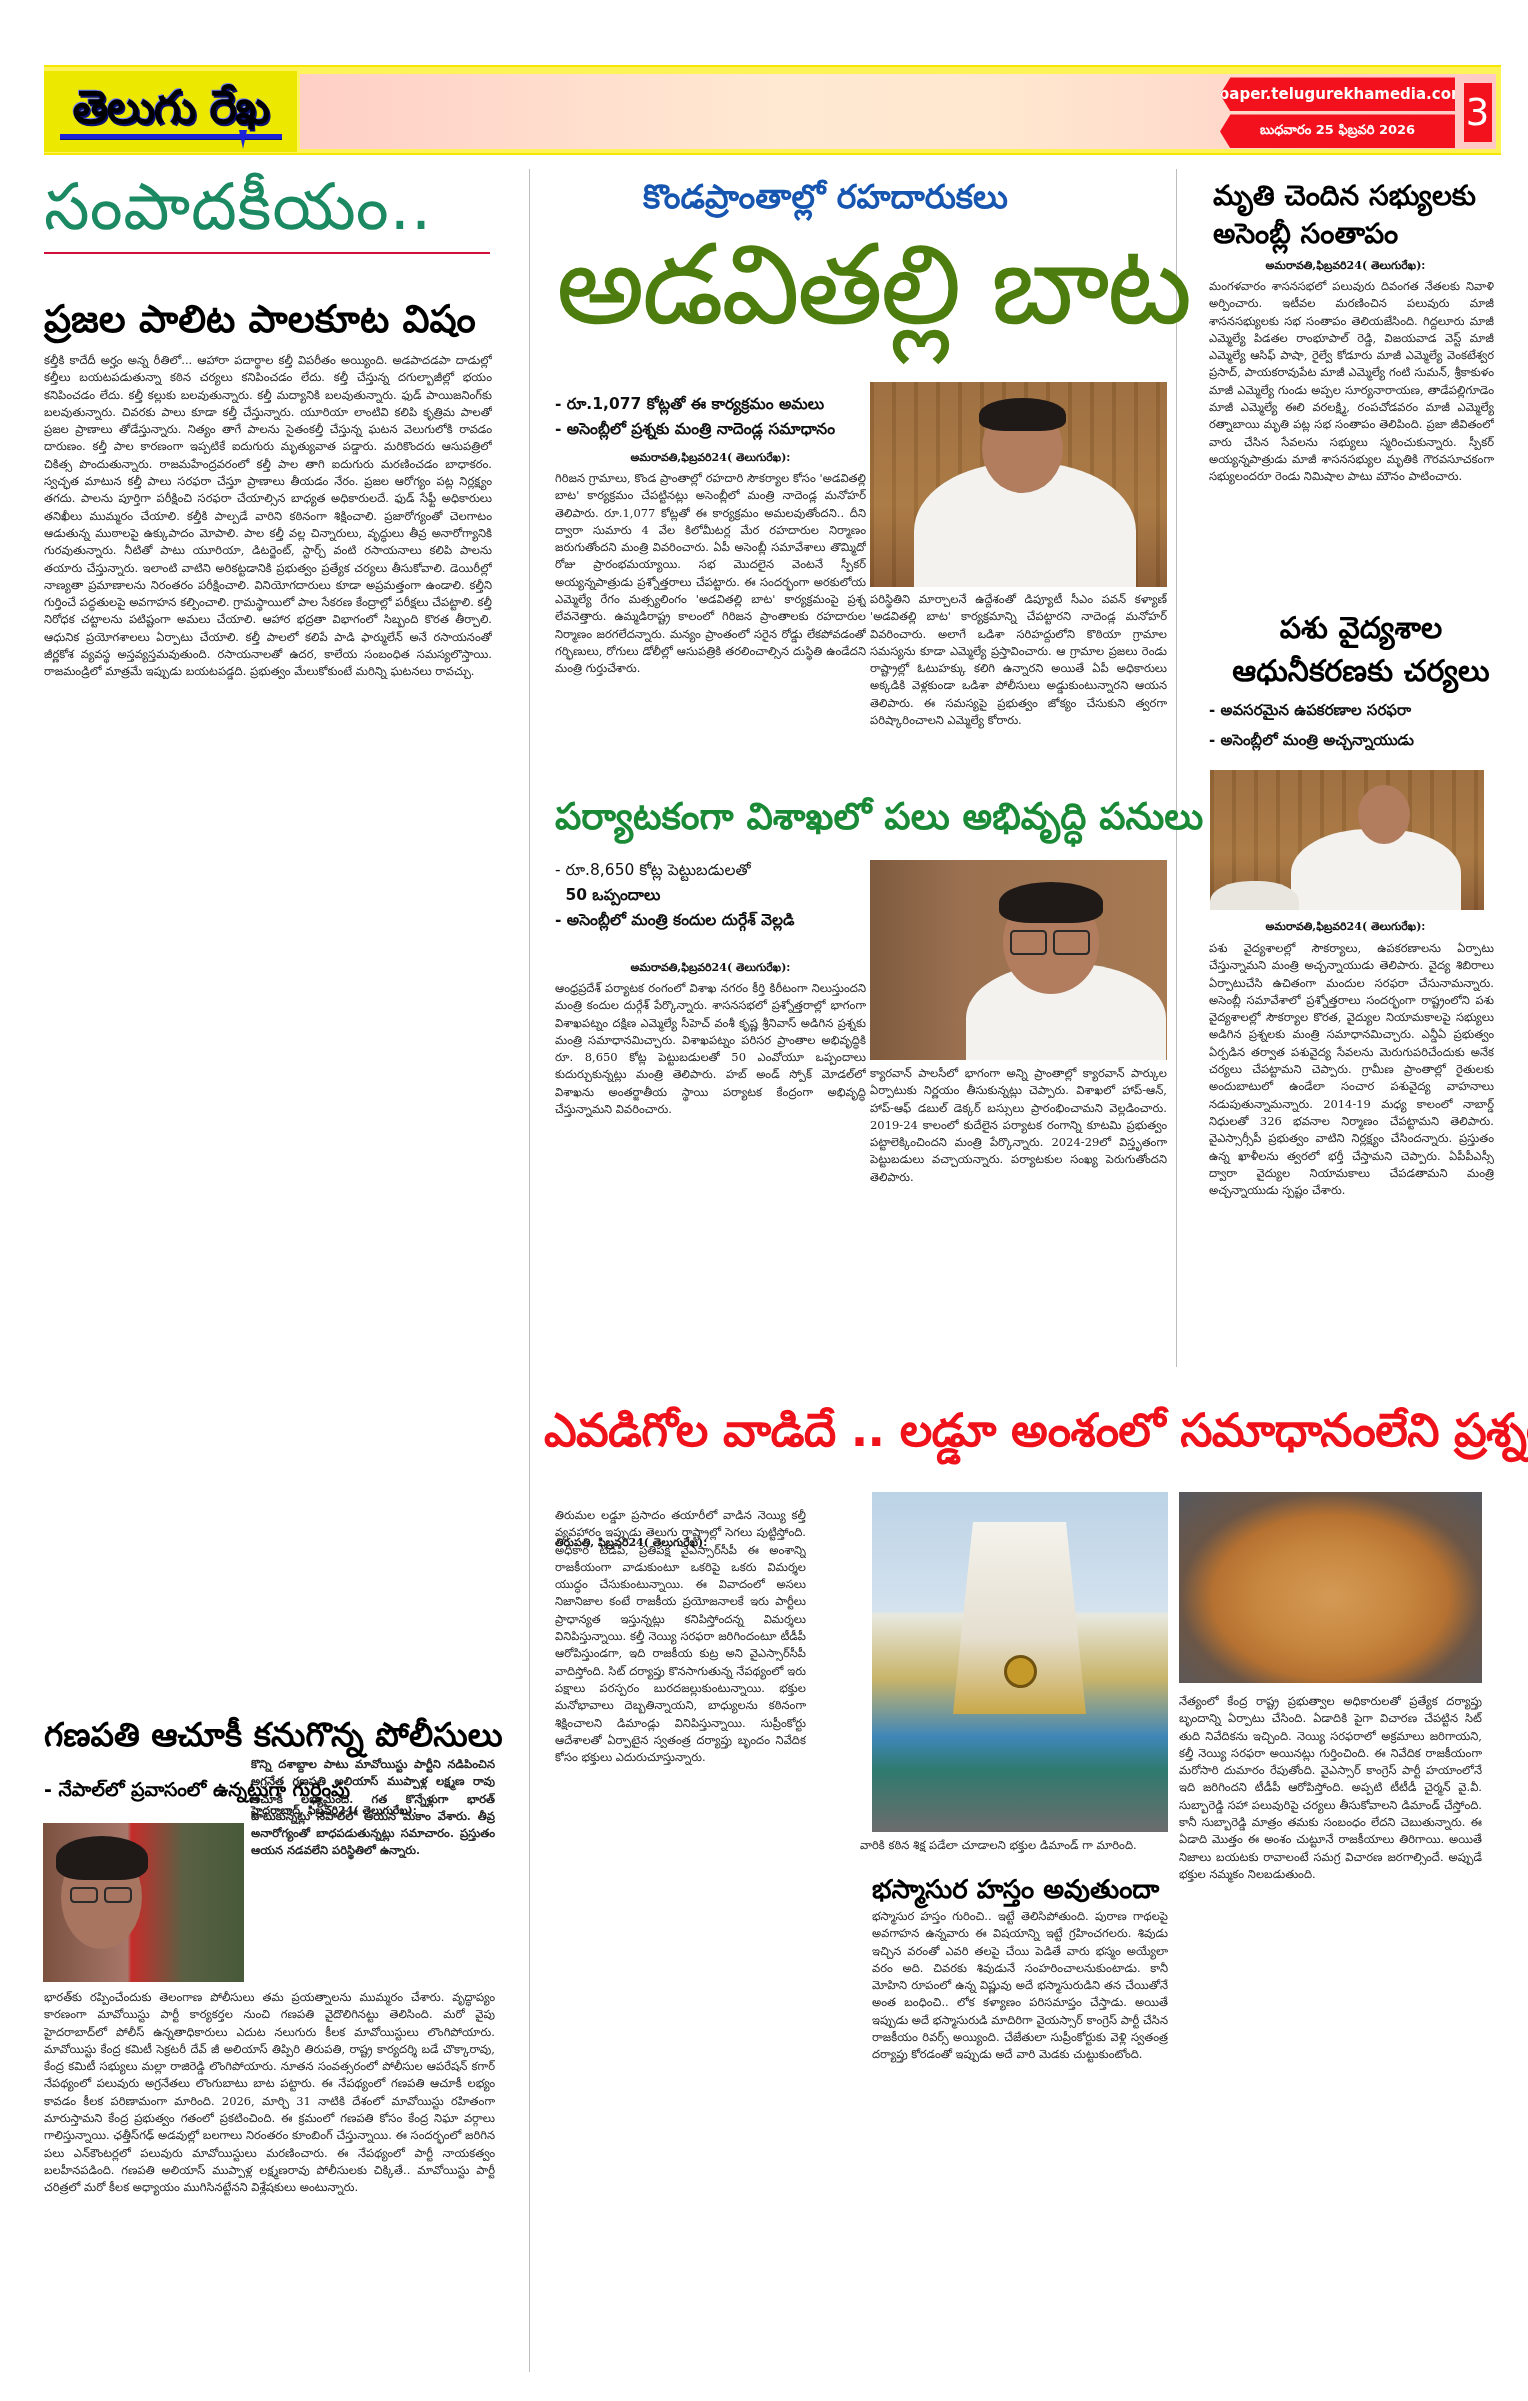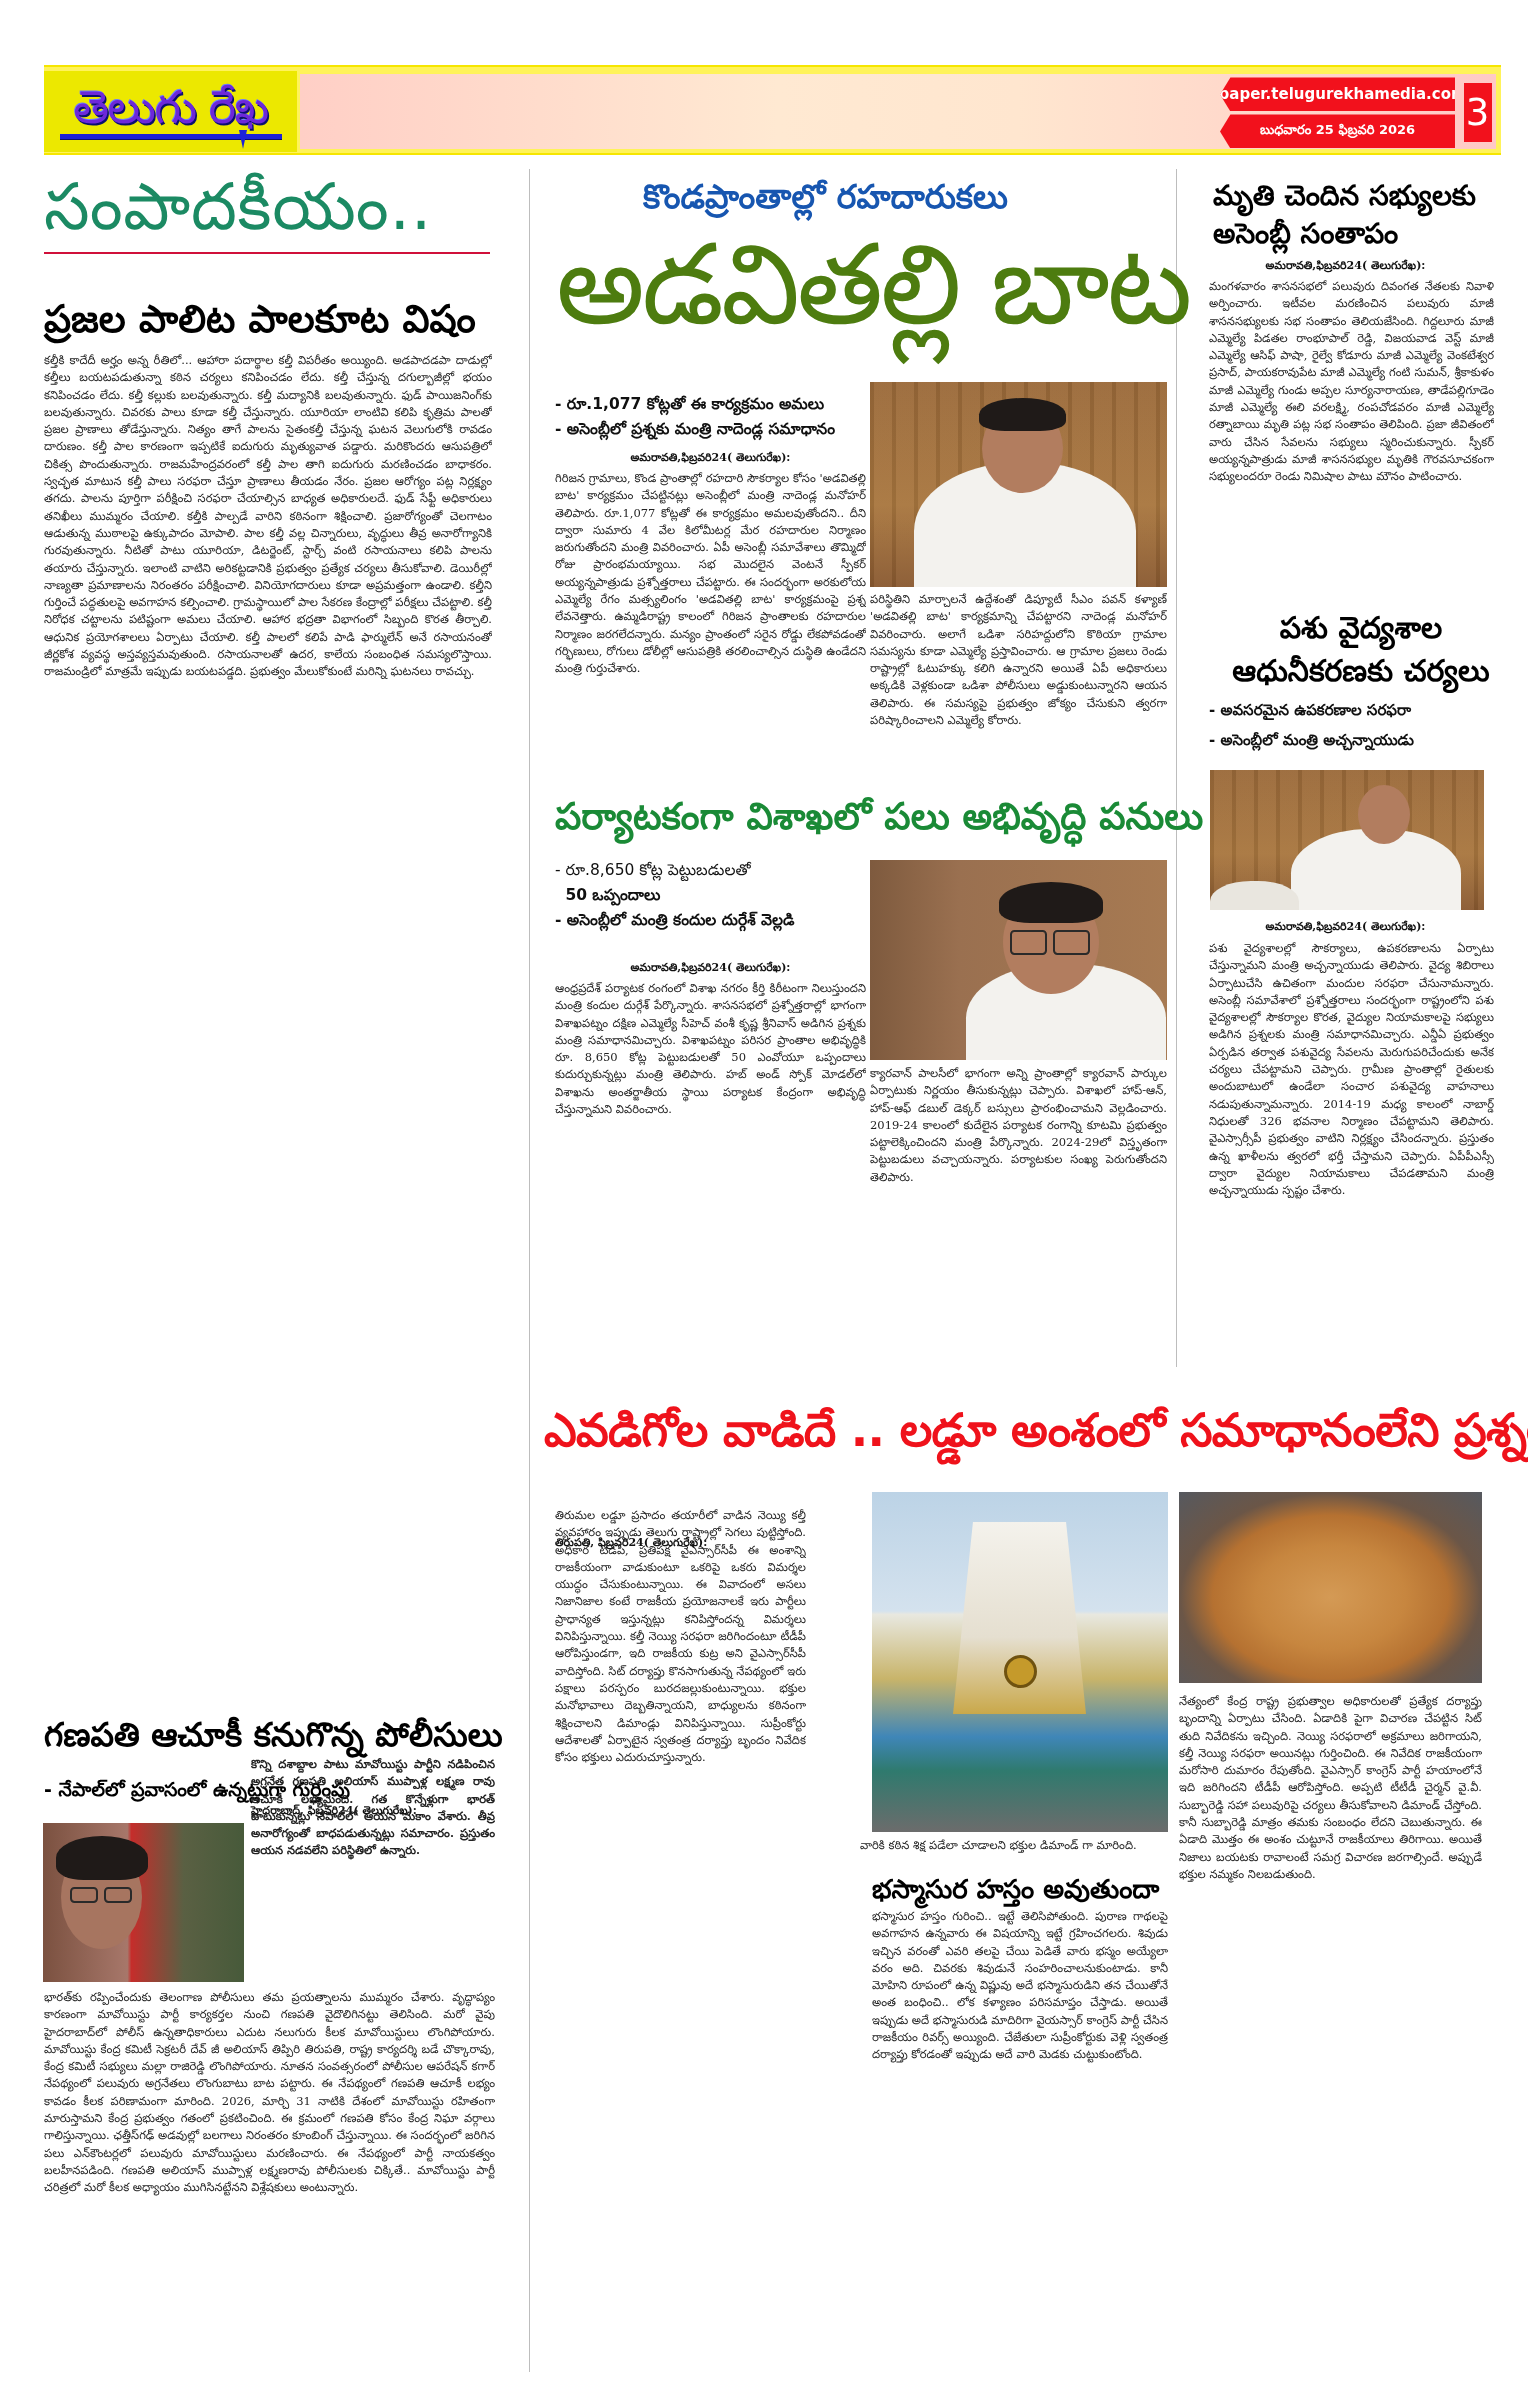--- a/index.html
+++ b/index.html
@@ -14,22 +14,22 @@
   .masthead {
     position: absolute; left: 44px; top: 65px; width: 1457px; height: 90px;
     background: #fff35a; border-top: 2.2px solid #f6e600; border-bottom: 2.2px solid #f6e600;
   }
   .logo-box {
     position: absolute; left: 0; top: 4.4px; width: 253px; height: 81px;
     background: #ece800; display: flex; align-items: center; justify-content: center;
     flex-direction: column;
   }
   .logo-text {
-    font-family: "DejaVu Sans", sans-serif; font-weight: normal; font-size: 46px;
-    color: #6d28d9; letter-spacing: -1.5px; line-height: 1;
+    font-family: "DejaVu Sans", sans-serif; font-weight: bold; font-size: 46px;
+    color: #000000; letter-spacing: -1.5px; line-height: 1;
     text-shadow: 1.5px 1.5px 0 #0a0f70, -0.7px -0.7px 0 #6c7cff;
   }
   .logo-underline { width: 222px; height: 6px; background: #1b22d8; margin-top: 4.4px; border-bottom: 1.5px solid #0a0f70; position: relative; }
   .logo-pen { position: absolute; right: 35px; top: -4.4px; width: 0; height: 0; border-left: 4.4px solid transparent; border-right: 4.4px solid transparent; border-top: 19px solid #1b22d8; }
   .banner {
     position: absolute; left: 256px; top: 7.4px; width: 1196px; height: 75px;
     background: linear-gradient(90deg, #ffcfc6 0%, #ffe9d2 40%, #ffe6cf 60%, #ffc9c6 100%);
   }
   .section-title {
     position: absolute; left: 318px; top: 4.4px; font-size: 47px; font-weight: bold;

